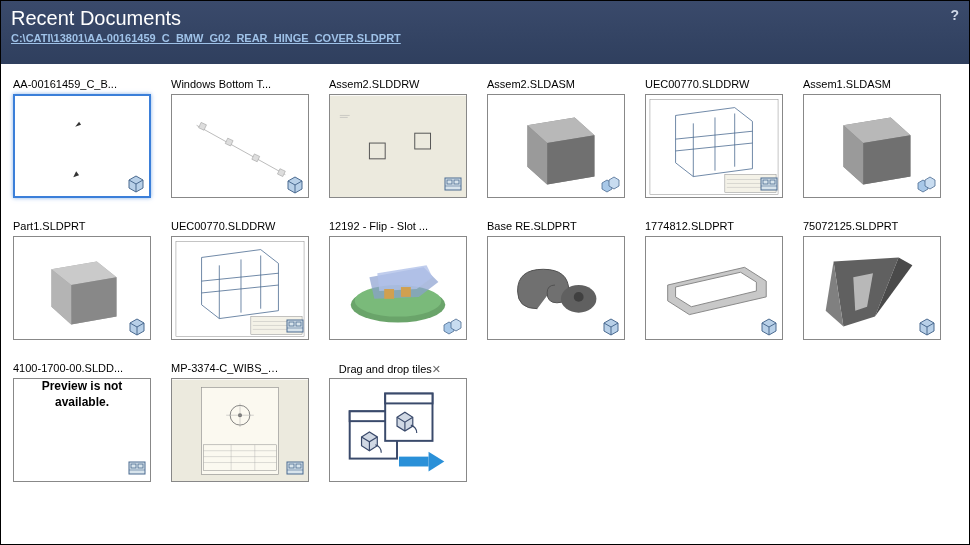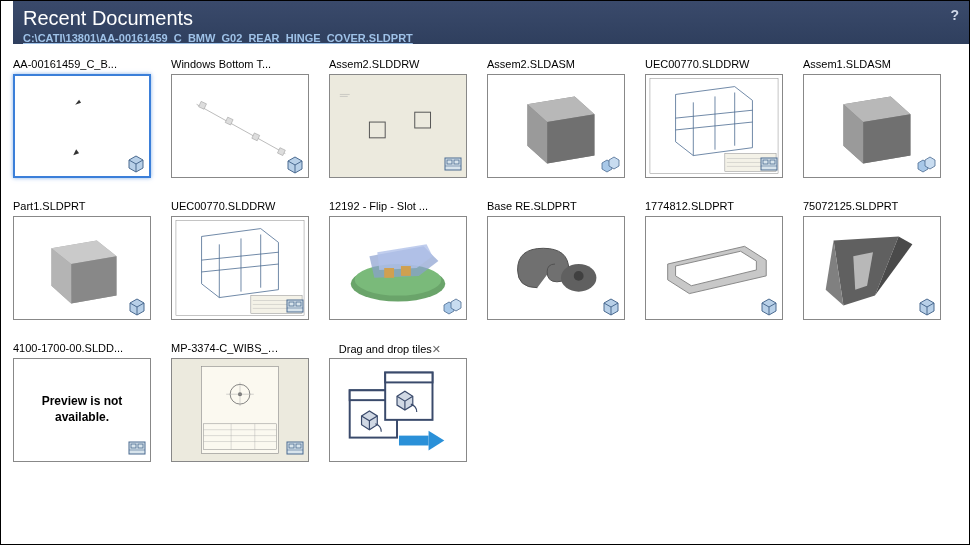--- a/index.html
+++ b/index.html
@@ -1,29 +1,29 @@
 <!DOCTYPE html>
 <html><head>
 <meta charset="utf-8">
 <style>
   * { box-sizing: border-box; margin: 0; padding: 0; }
   body { font-family: "Segoe UI", Arial, sans-serif; background: #fff; width: 970px; height: 545px; overflow: hidden; border: 1px solid #000; }
-  .header { background: linear-gradient(to bottom, #3a4a6b, #2f3f5e); color: #fff; padding: 6px 10px 0 10px; position: relative; margin-left: 12px; }
+  .header { background: linear-gradient(to bottom, #3a4a6b, #2f3f5e); color: #fff; padding: 6px 10px 20px 10px; position: relative; }
   .header .title { font-size: 20px; font-weight: 400; }
   .header .path { font-size: 11px; color: #9fc2e8; text-decoration: underline; margin-top: 2px; font-weight: bold; }
   .header .help { position: absolute; top: 6px; right: 10px; font-size: 14px; font-weight: bold; color: #cfd8e8; cursor: pointer; }
   .grid { padding: 14px 12px; display: grid; grid-template-columns: repeat(6, 138px); gap: 22px 20px; }
   .tile { width: 112px; }
   .tile-label { font-size: 11px; color: #000; white-space: nowrap; overflow: hidden; text-overflow: ellipsis; margin-bottom: 2px; height: 14px; }
   .thumb { width: 138px; height: 104px; border: 1px solid #888; background: #fff; position: relative; overflow: hidden; }
   .tile.selected .thumb { border: 2px solid #3b7fd9; box-shadow: 0 0 4px rgba(59,127,217,0.6); }
   .tile.selected .tile-label { color: #000; font-weight: 500; }
   .badge { position: absolute; right: 2px; bottom: 2px; width: 22px; height: 22px; }
   .badge svg { width: 22px; height: 22px; display: block; }
-  .thumb-inner { width: 100%; height: 100%; display: flex; align-items: center; justify-content: center; position: relative; }
+  .thumb-inner { width: 100%; height: 100%; display: flex; align-items: flex-start; justify-content: center; position: relative; }
   .msg { font-size: 12px; font-weight: bold; text-align: center; line-height: 1.3; }
   .drag-tile .tile-label { display: flex; align-items: center; justify-content: flex-end; }
   .drag-tile .close-x { font-size: 11px; color: #666; cursor: pointer; }
   .drag-tile .thumb { border: 1px solid #888; }
 </style>
 </head>
 <body>
 
 <div class="header">
   <div class="title">Recent Documents</div>

